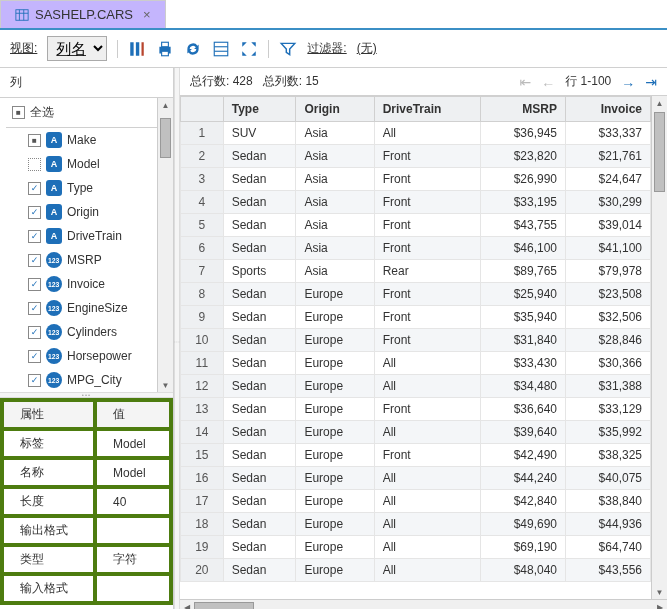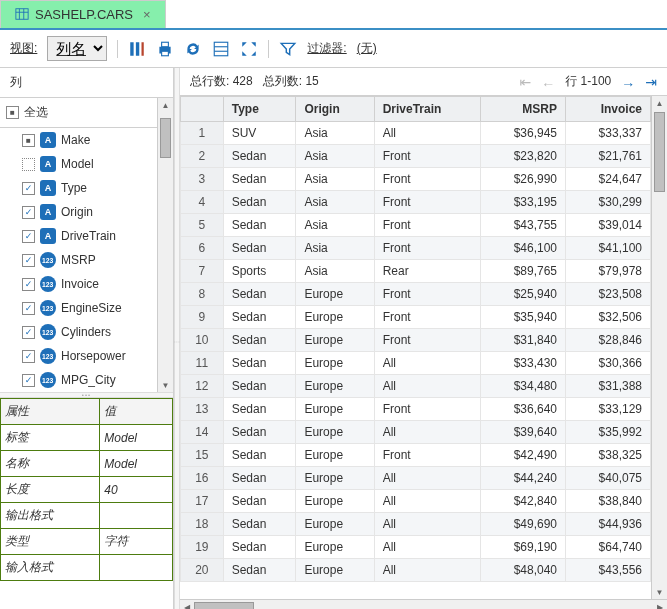--- a/index.html
+++ b/index.html
@@ -1,48 +1,48 @@
 <!DOCTYPE html>
 <html><head>
 <meta charset="utf-8">
 <style>
 * { box-sizing: border-box; margin: 0; padding: 0; }
 body { font-family: Arial, sans-serif; font-size: 12px; color: #333; background: #fff; width: 667px; height: 609px; overflow: hidden; }
 .tab-bar { border-bottom: 2px solid #3b8fc5; display: flex; }
-.tab { padding: 6px 14px; background: #86efac; border: 1px solid #ccc; border-bottom: none; display: flex; align-items: flex-start; gap: 6px; font-size: 13px; }
+.tab { padding: 6px 14px; background: #c4b5fd; border: 1px solid #ccc; border-bottom: none; display: flex; align-items: flex-end; gap: 6px; font-size: 13px; }
 .tab-icon { width: 14px; height: 14px; display: inline-flex; }
 .tab-close { color: #666; cursor: pointer; margin-left: 4px; }
 .toolbar { display: flex; align-items: center; padding: 6px 10px; border-bottom: 1px solid #d0d0d0; gap: 10px; text-decoration: underline; }
 .toolbar-label { color: #333; }
 .toolbar select { font-size: 15px; padding: 2px 4px; border: 1px solid #aaa; }
 .toolbar-icon { width: 18px; height: 18px; display: inline-flex; align-items: center; justify-content: center; color: #1e6fb8; cursor: pointer; }
 .toolbar-sep { width: 1px; height: 18px; background: #ccc; }
 .main { display: flex; height: calc(609px - 62px); }
 .sidebar { width: 174px; border-right: 1px solid #d0d0d0; display: flex; flex-direction: column; }
 .panel-header { padding: 6px 10px; border-bottom: 1px solid #d0d0d0; font-weight: normal; }
-.col-list-wrap { display: flex; flex: 0 0 auto; }
+.col-list-wrap { display: flex; flex: 0 0 auto; margin-left: 6px; }
 .col-list { flex: 1; overflow: hidden; }
 .col-item { display: flex; align-items: center; padding: 4px 22px; gap: 5px; }
 .col-item.sel-all { border-bottom: 1px solid #d0d0d0; padding: 6px; }
 .col-check { width: 13px; height: 13px; border: 1px solid #888; display: inline-flex; align-items: center; justify-content: center; background: #fff; font-size: 9px; color: #1e6fb8; }
 .col-check.checked::before { content: "✓"; }
 .col-check.dotted { border-style: dotted; }
 .col-check.box::before { content: "■"; color: #555; font-size: 8px; }
 .col-type-icon { width: 16px; height: 16px; border-radius: 3px; display: inline-flex; align-items: center; justify-content: center; color: #fff; font-size: 9px; font-weight: bold; }
 .col-type-icon.char { background: #1e6fb8; }
 .col-type-icon.num { background: #1e6fb8; border-radius: 50%; font-size: 8px; }
 .col-type-icon.char::before { content: "A"; }
 .col-type-icon.num::before { content: "123"; transform: scale(0.85); }
 .scrollbar-v { width: 16px; background: #f0f0f0; border-left: 1px solid #ccc; position: relative; }
 .scrollbar-v .thumb { position: absolute; left: 2px; right: 2px; top: 20px; height: 40px; background: #c0c0c0; border: 1px solid #999; }
 .scrollbar-v .arr { height: 14px; display: flex; align-items: center; justify-content: center; font-size: 8px; color: #666; }
 .splitter-h { height: 6px; background: #f5f5f5; border-top: 1px solid #ddd; border-bottom: 1px solid #ddd; cursor: row-resize; display:flex; align-items:center; justify-content:center; color:#aaa; font-size:6px; letter-spacing:1px;}
 .props { flex: 1; overflow: hidden; }
 .props table { width: 100%; border-collapse: collapse; }
-.props th, .props td { border: 1px solid #4d7c0f; padding: 4px 4px; text-align: left; font-weight: normal; font-style: italic; }
+.props th, .props td { border: 4px solid #4d7c0f; padding: 4px 16px; text-align: left; font-weight: normal; }
 .props th { background: #f4f4f4; }
 .splitter-v { width: 6px; background: #f5f5f5; border-left:1px solid #ddd; border-right:1px solid #ddd; cursor:col-resize; display:flex; align-items:center; justify-content:center; writing-mode:vertical-rl; color:#aaa; font-size:6px;}
 .data-area { flex: 1; display: flex; flex-direction: column; overflow: hidden; }
 .data-header { display: flex; align-items: center; padding: 5px 10px; border-bottom: 1px solid #d0d0d0; justify-content: space-between; }
 .nav-group { display: flex; align-items: center; gap: 10px; }
 .nav-btn { color: #1e6fb8; cursor: pointer; font-size: 14px; }
 .nav-btn.dis { color: #bbb; }
 .grid-wrap { flex: 1; display: flex; overflow: hidden; }
 .grid { flex: 1; overflow: hidden; }
 .grid table { width: 100%; border-collapse: collapse; }

